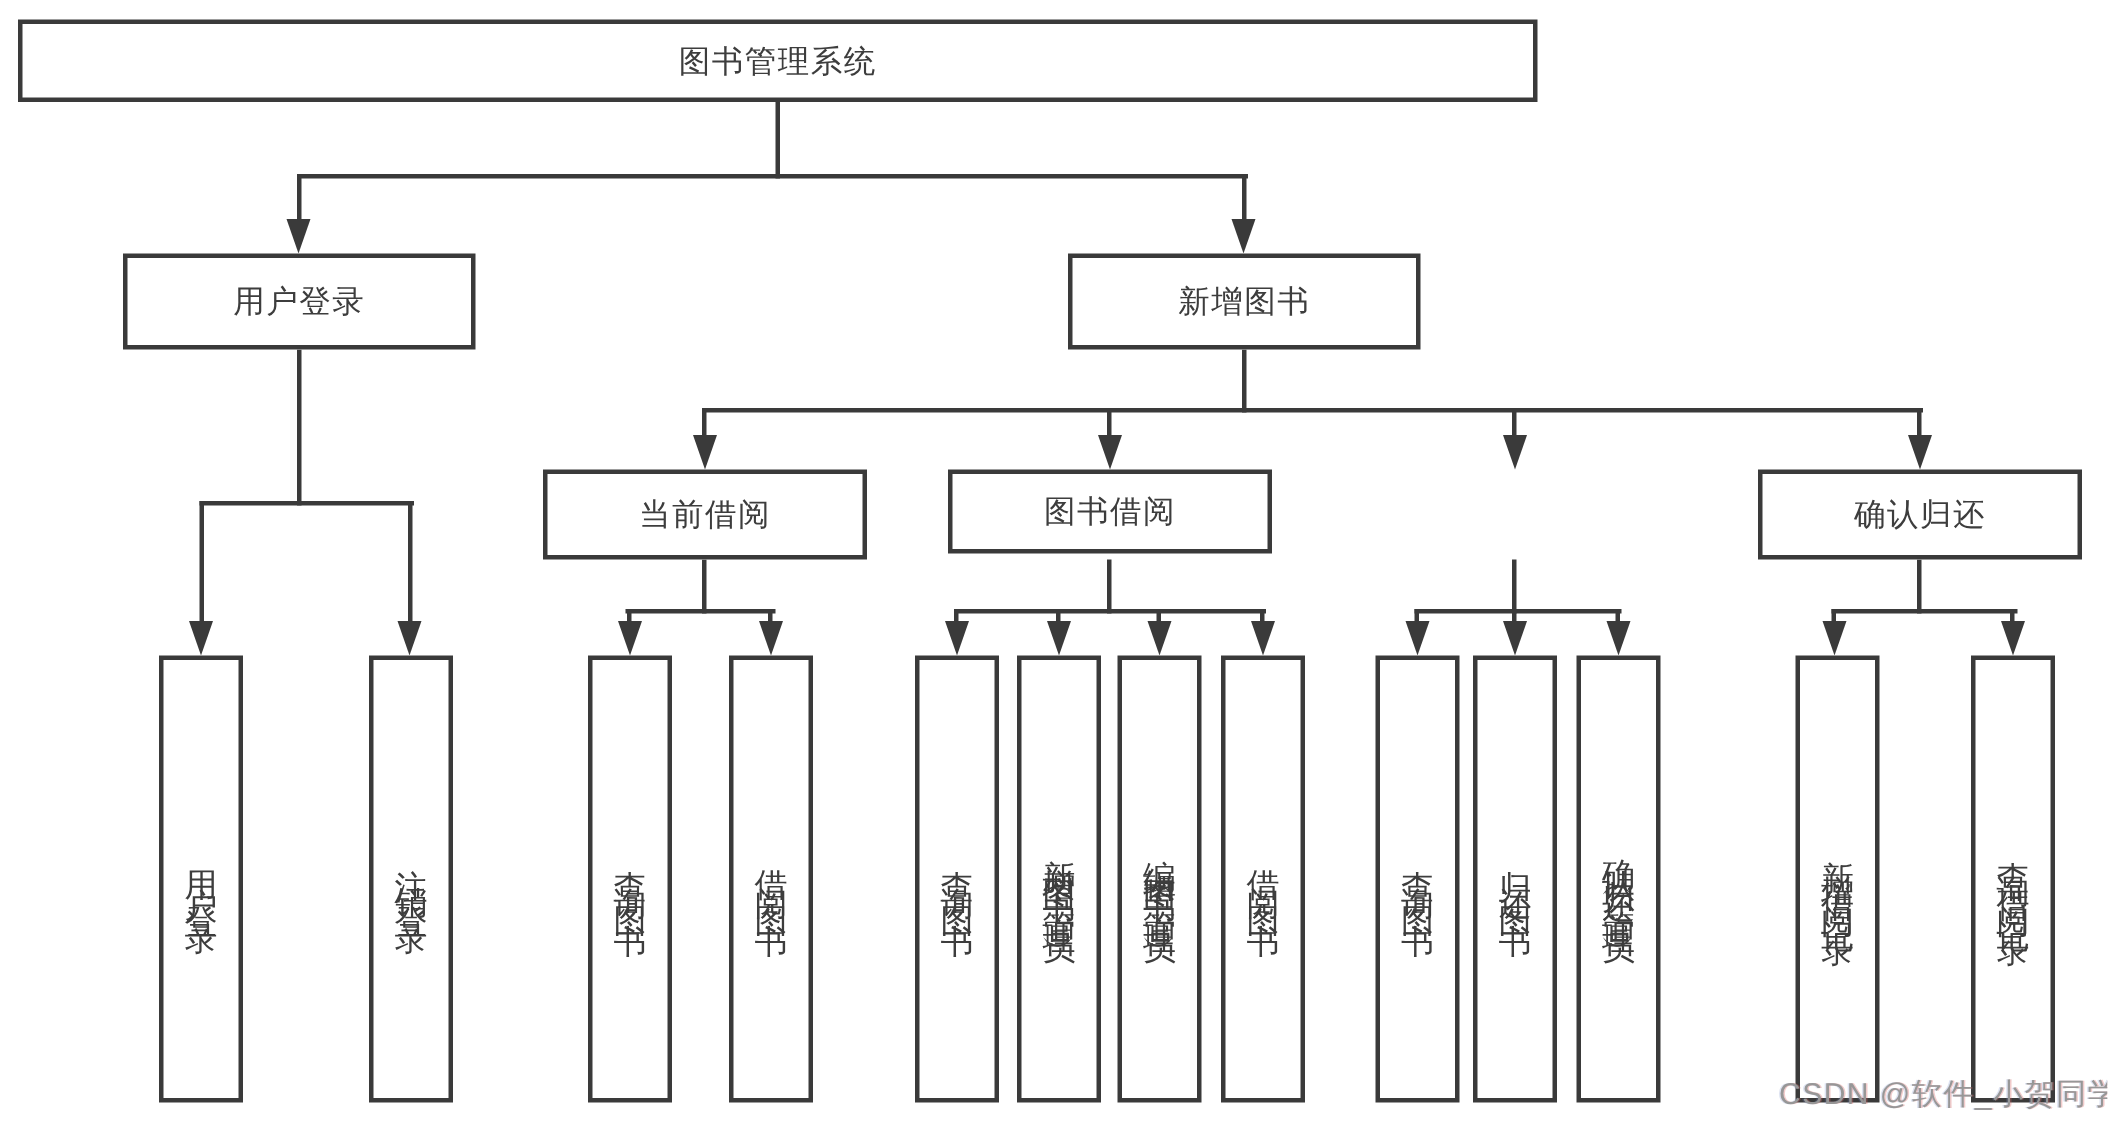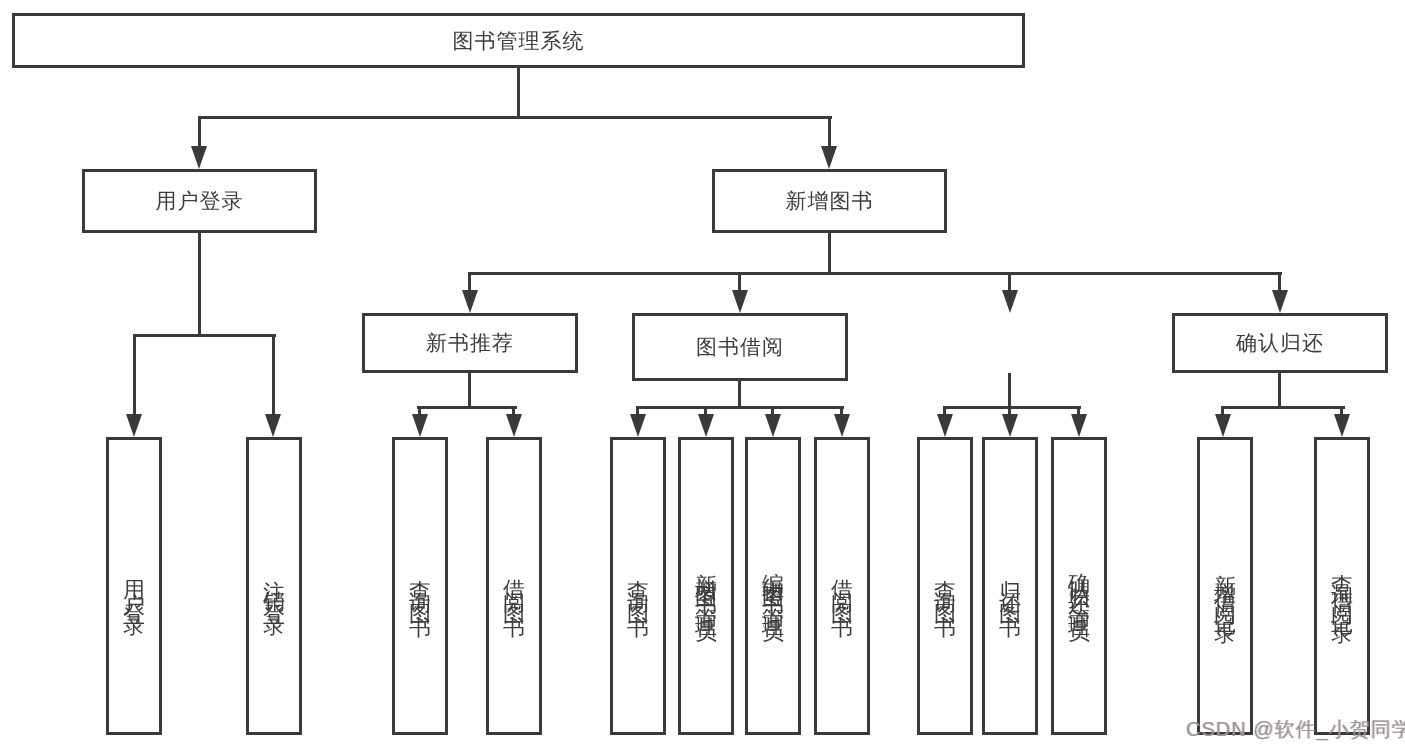--- a/index.html
+++ b/index.html
@@ -115,23 +115,23 @@
   </div>
 
   <div class="box h" style="left:82px;top:169px;width:235px;height:64px">
     <span>用户登录</span>
   </div>
   <div class="box h" style="left:712px;top:169px;width:235px;height:64px">
     <span>新增图书</span>
   </div>
 
   <div class="box h" style="left:362px;top:313px;width:216px;height:60px">
-    <span>新书推荐</span>
+    <span>当前借阅</span>
   </div>
-  <div class="box h" style="left:632px;top:313px;width:216px;height:68px">
+  <div class="box h" style="left:632px;top:313px;width:216px;height:56px">
     <span>图书借阅</span>
   </div>
   <div class="box h" style="left:1172px;top:313px;width:216px;height:60px">
     <span>确认归还</span>
   </div>
 
   <div class="box" style="left:106px;top:437px;width:56px;height:298px">
     <span class="vtext sp12">用户登录</span>
   </div>
   <div class="box" style="left:246px;top:437px;width:56px;height:298px">

